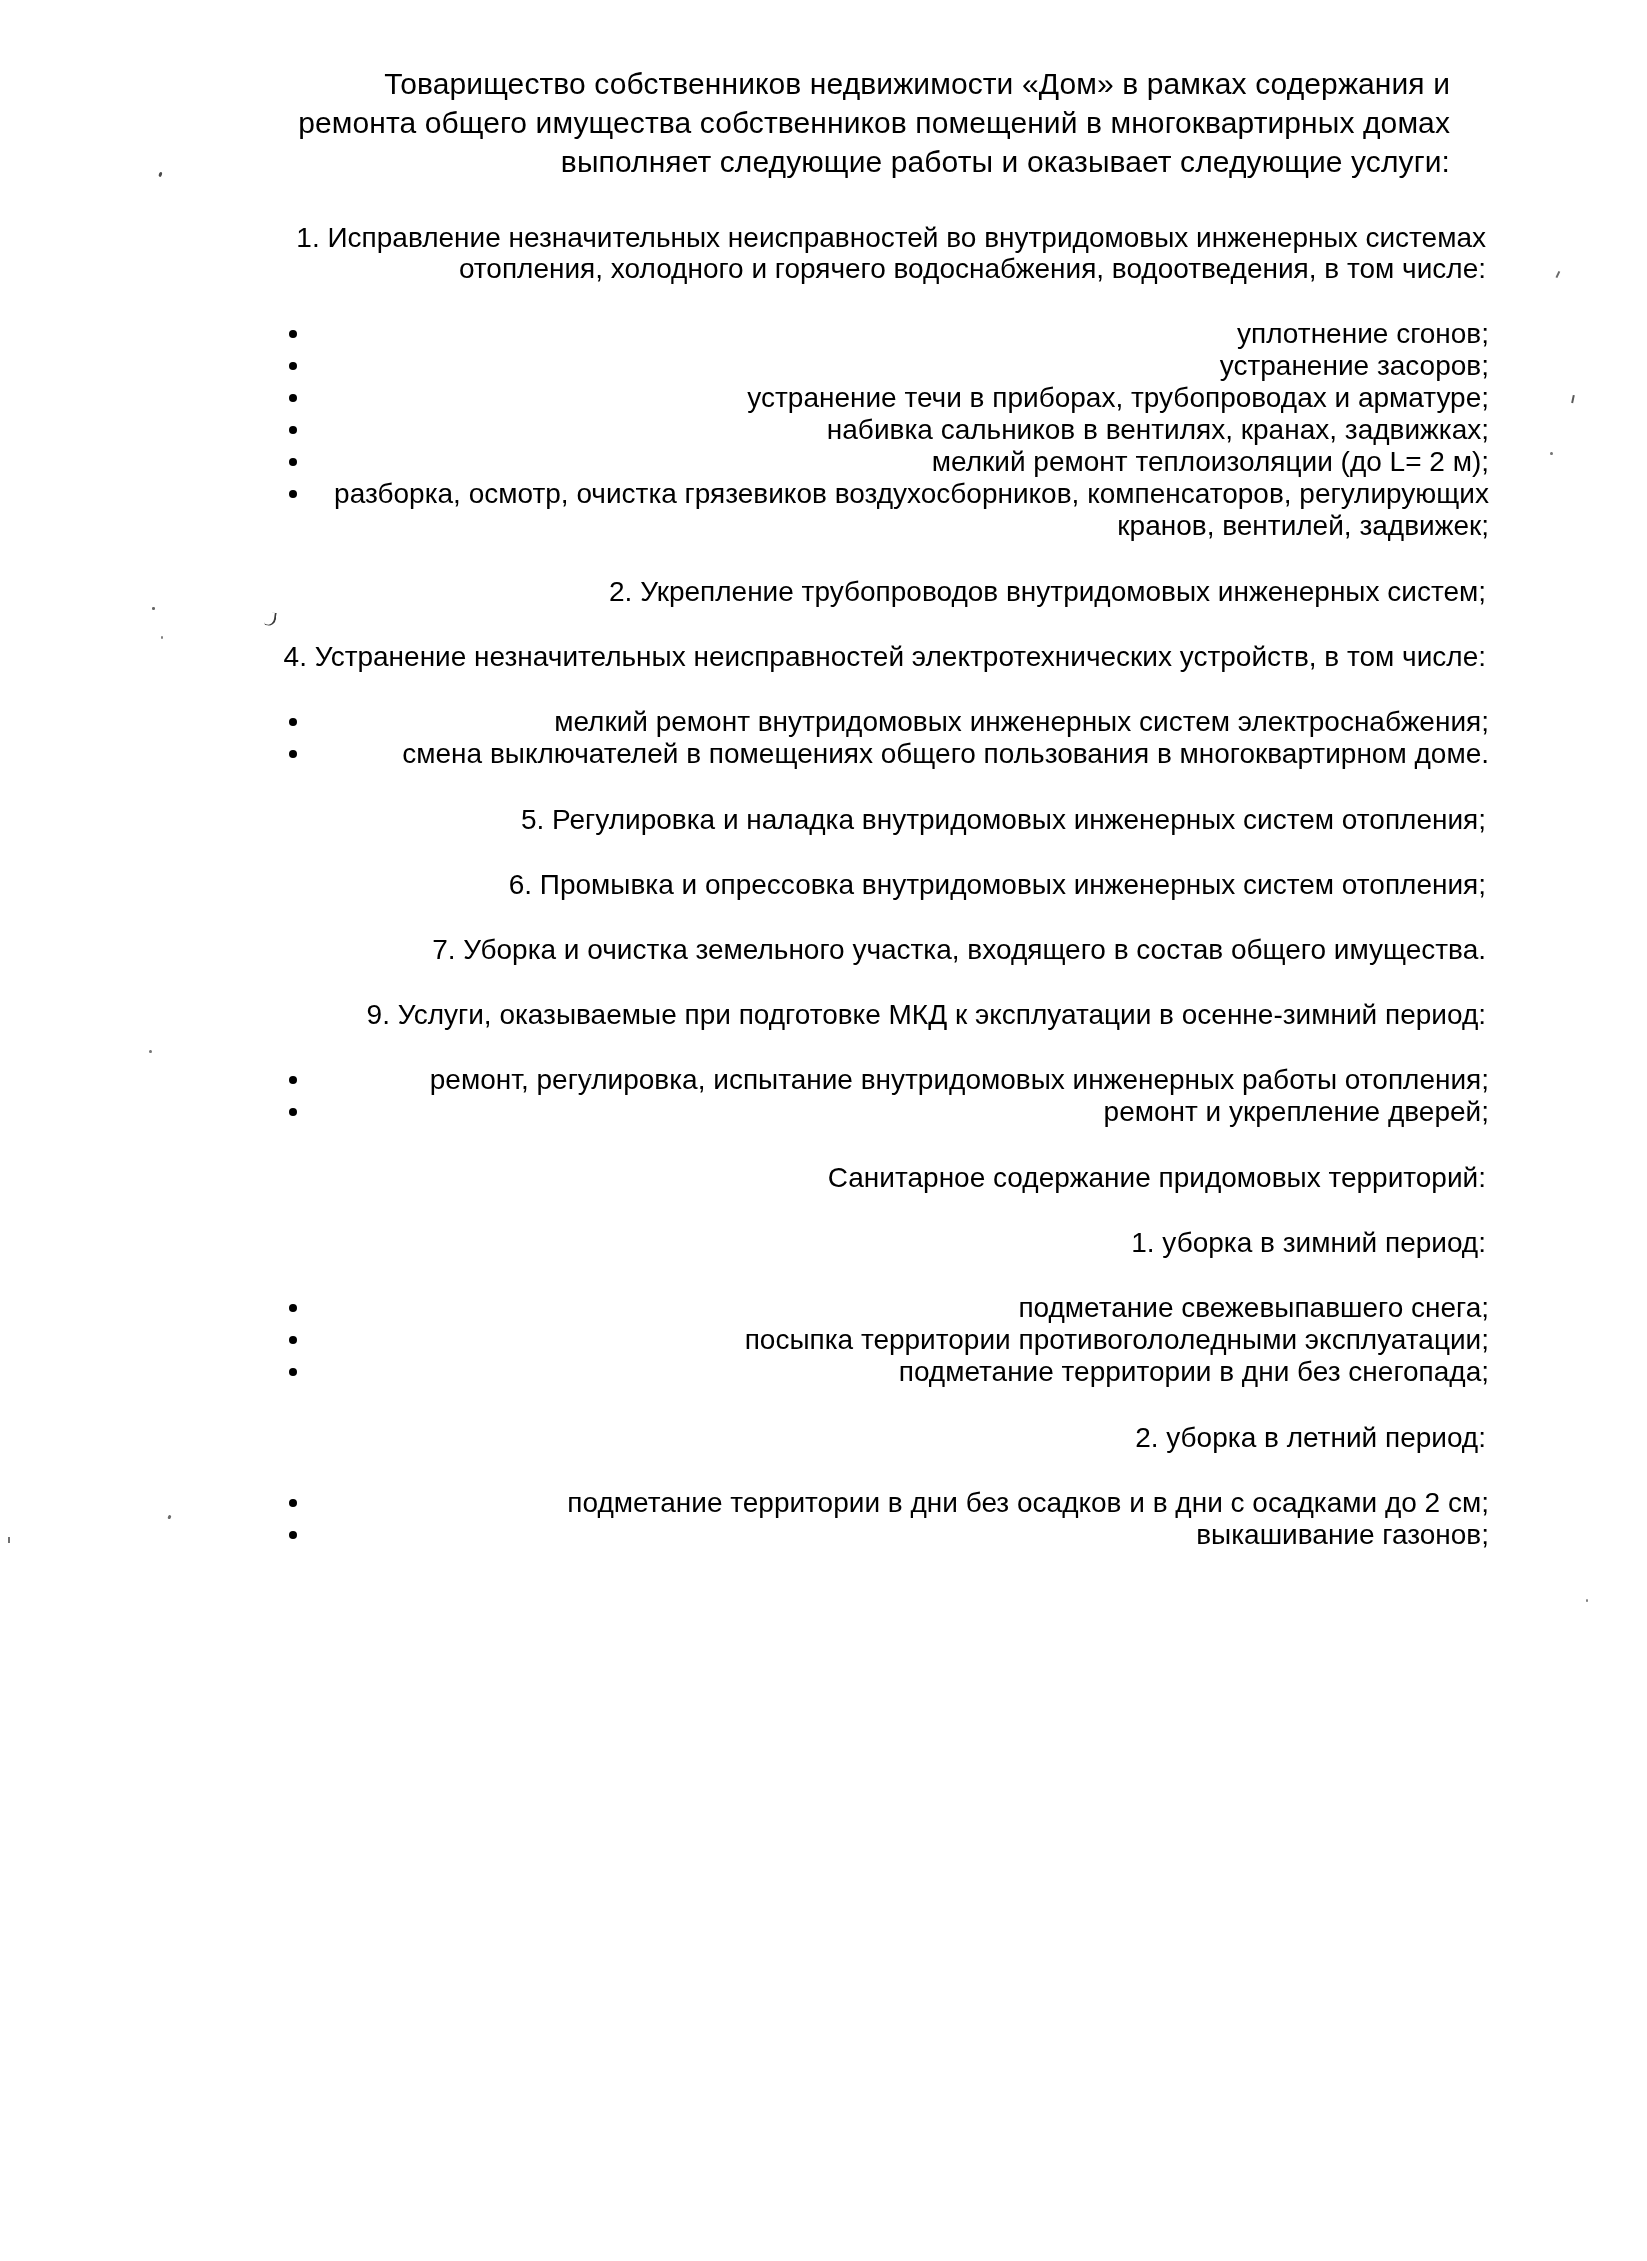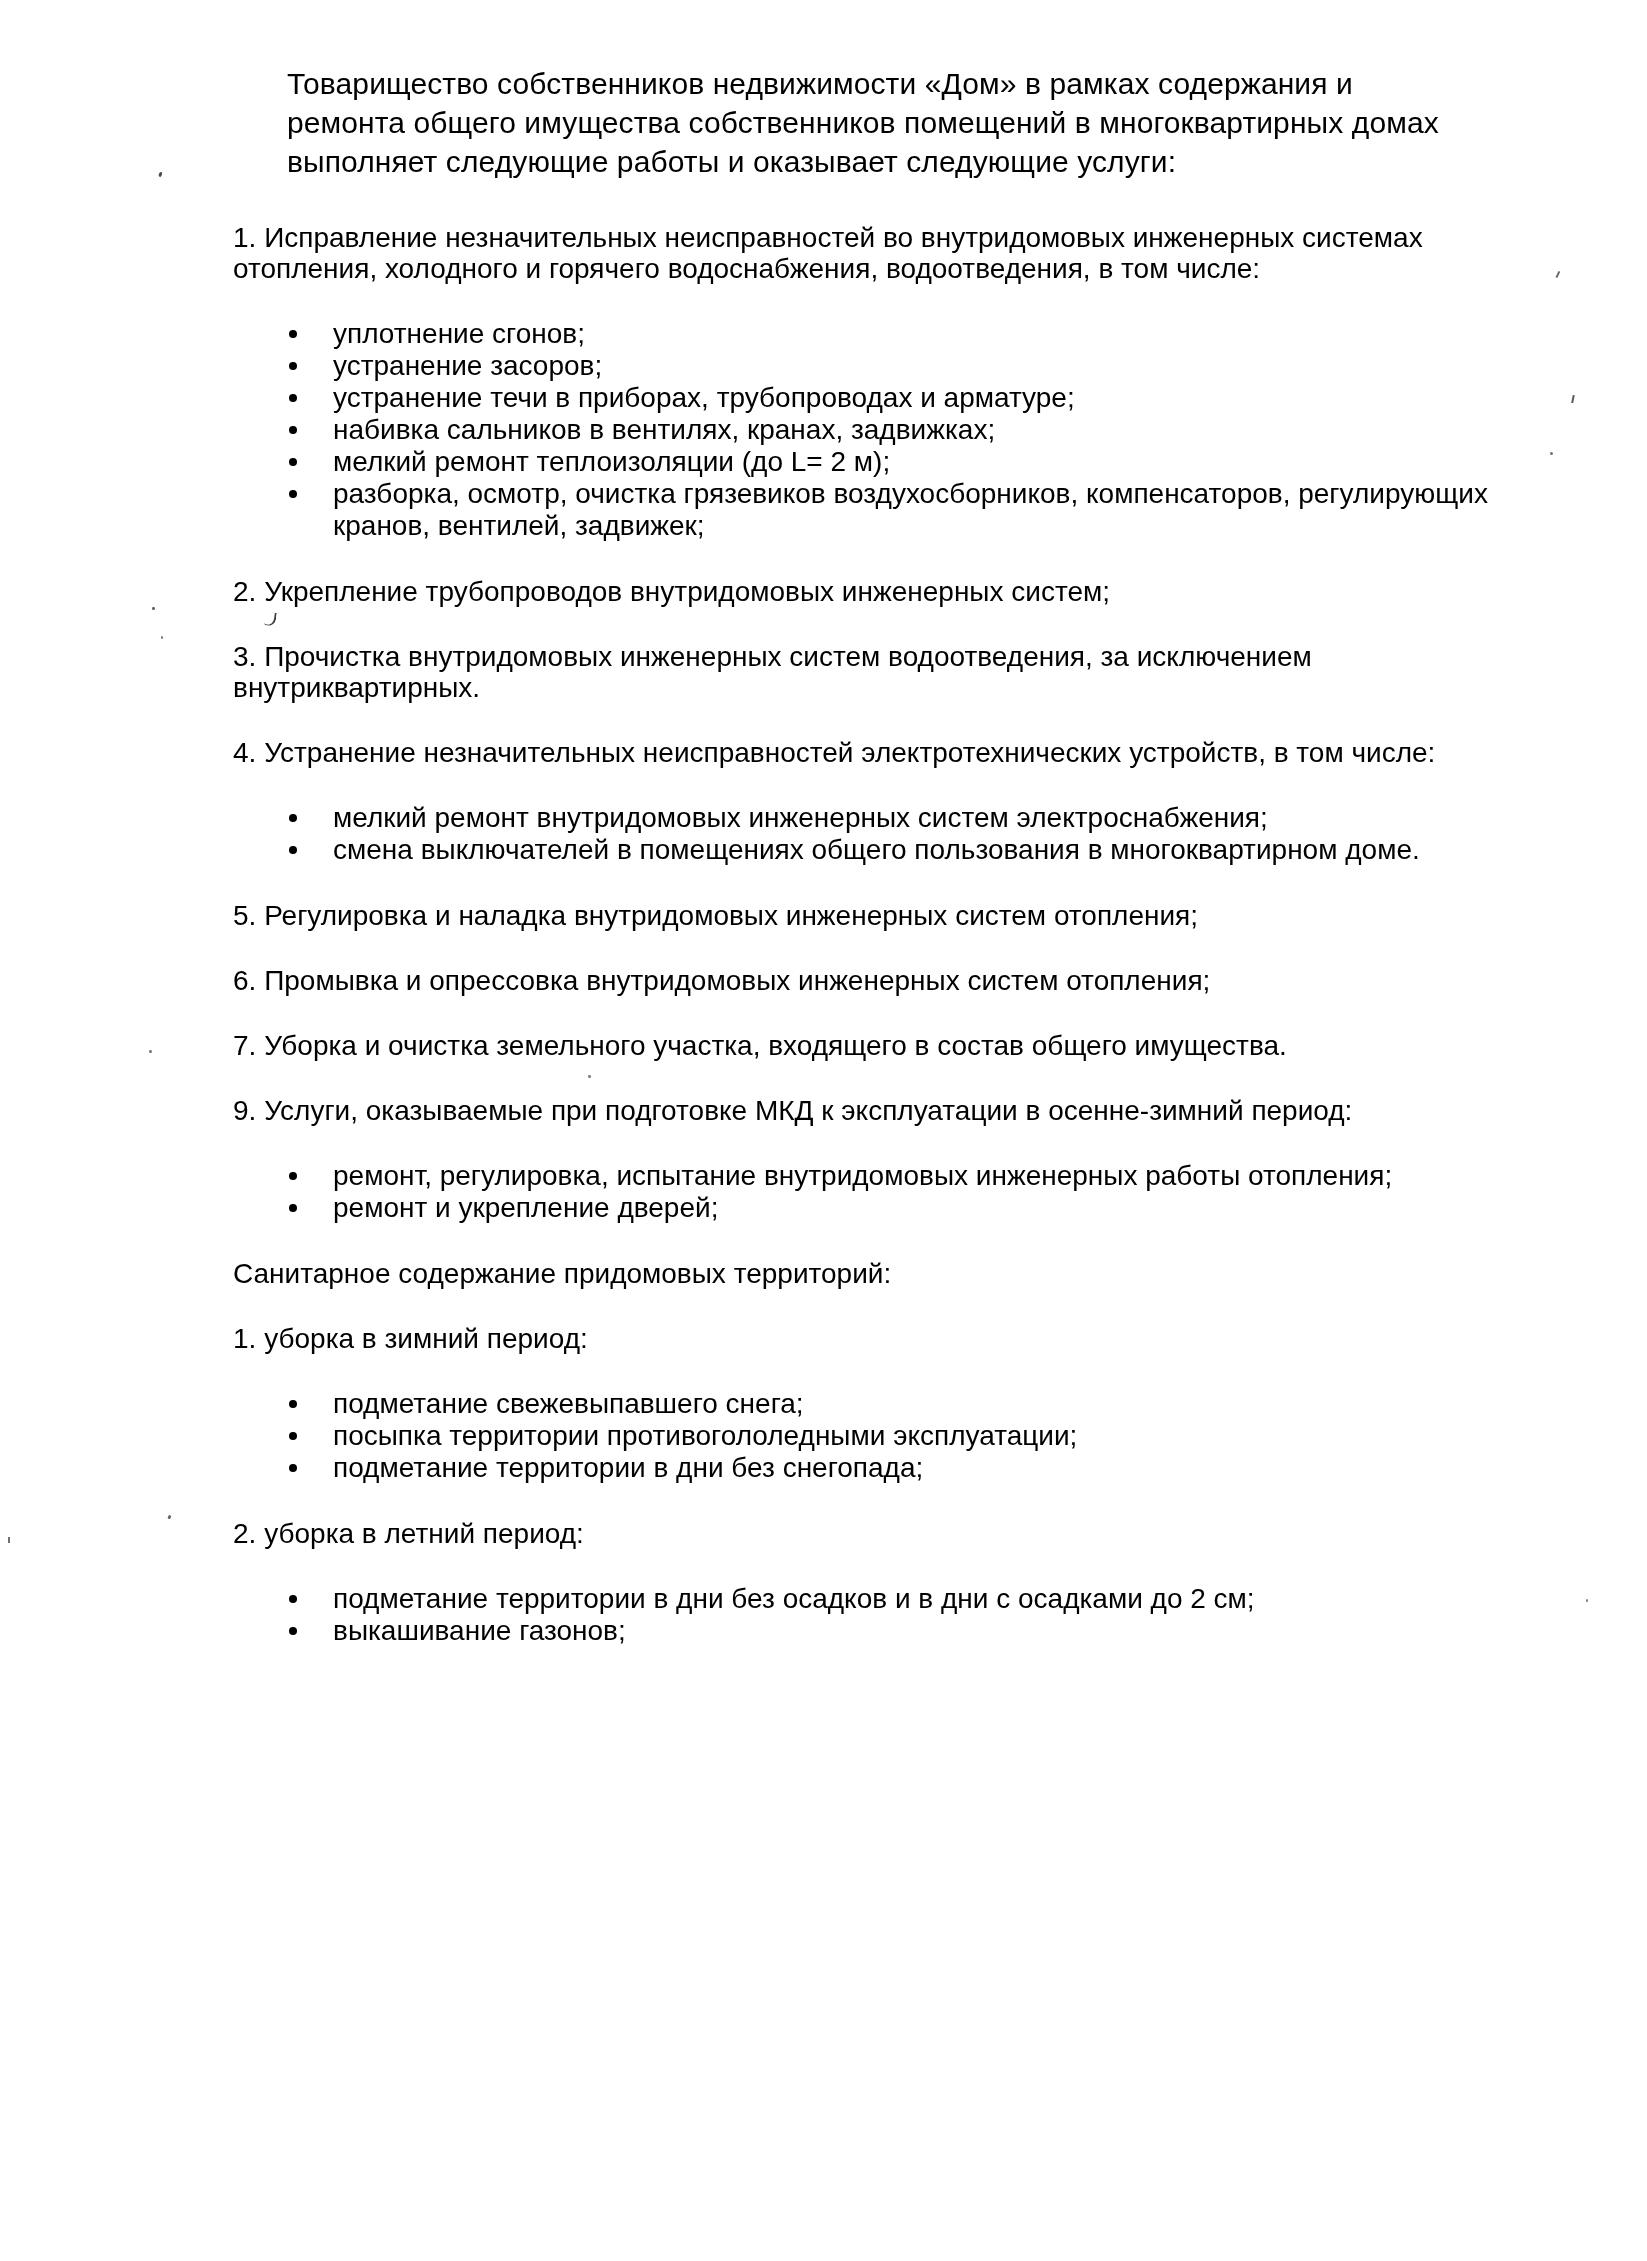--- a/index.html
+++ b/index.html
@@ -8,20 +8,21 @@
     background: #ffffff;
   }
   .page {
     position: relative;
     width: 1647px;
     height: 2261px;
     background: #ffffff;
     color: #000000;
     font-family: "Liberation Sans", sans-serif;
     overflow: hidden;
+    text-align: right;
   }
   .content {
     position: absolute;
     left: 233px;
     top: 64px;
     width: 1259px;
   }
   .intro {
     margin: 0 0 41px 54px;
     width: 1163px;
@@ -86,21 +87,20 @@
         <p class="para">1. Исправление незначительных неисправностей во внутридомовых инженерных системах отопления, холодного и горячего водоснабжения, водоотведения, в том числе:</p>
         <ul class="bullets">
           <li class="bullet-item"><span class="dot"></span><span>уплотнение сгонов;</span></li>
           <li class="bullet-item"><span class="dot"></span><span>устранение засоров;</span></li>
           <li class="bullet-item"><span class="dot"></span><span>устранение течи в приборах, трубопроводах и арматуре;</span></li>
           <li class="bullet-item"><span class="dot"></span><span>набивка сальников в вентилях, кранах, задвижках;</span></li>
           <li class="bullet-item"><span class="dot"></span><span>мелкий ремонт теплоизоляции (до L= 2 м);</span></li>
           <li class="bullet-item"><span class="dot"></span><span>разборка, осмотр, очистка грязевиков воздухосборников, компенсаторов, регулирующих кранов, вентилей, задвижек;</span></li>
         </ul>
         <p class="para">2. Укрепление трубопроводов внутридомовых инженерных систем;</p>
-        <p class="para">3. Прочистка внутридомовых инженерных систем водоотведения, за исключением внутриквартирных.</p>
         <p class="para">4. Устранение незначительных неисправностей электротехнических устройств, в том числе:</p>
         <ul class="bullets">
           <li class="bullet-item"><span class="dot"></span><span>мелкий ремонт внутридомовых инженерных систем электроснабжения;</span></li>
           <li class="bullet-item"><span class="dot"></span><span>смена выключателей в помещениях общего пользования в многоквартирном доме.</span></li>
         </ul>
         <p class="para">5. Регулировка и наладка внутридомовых инженерных систем отопления;</p>
         <p class="para">6. Промывка и опрессовка внутридомовых инженерных систем отопления;</p>
         <p class="para">7. Уборка и очистка земельного участка, входящего в состав общего имущества.</p>
         <p class="para">9. Услуги, оказываемые при подготовке МКД к эксплуатации в осенне-зимний период:</p>
         <ul class="bullets">

